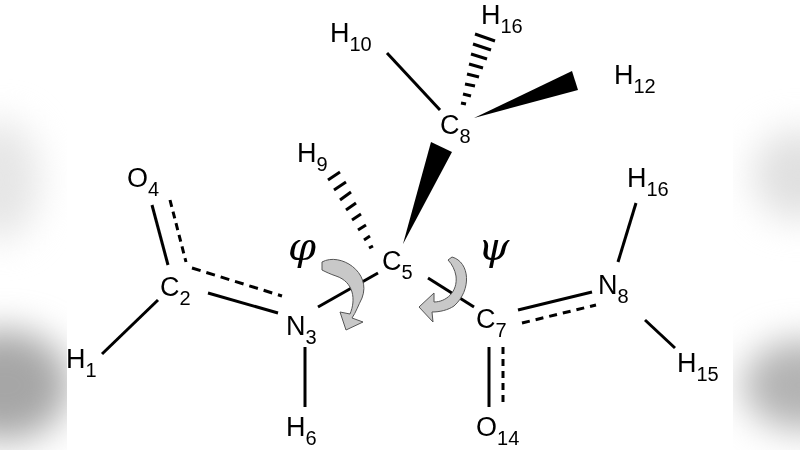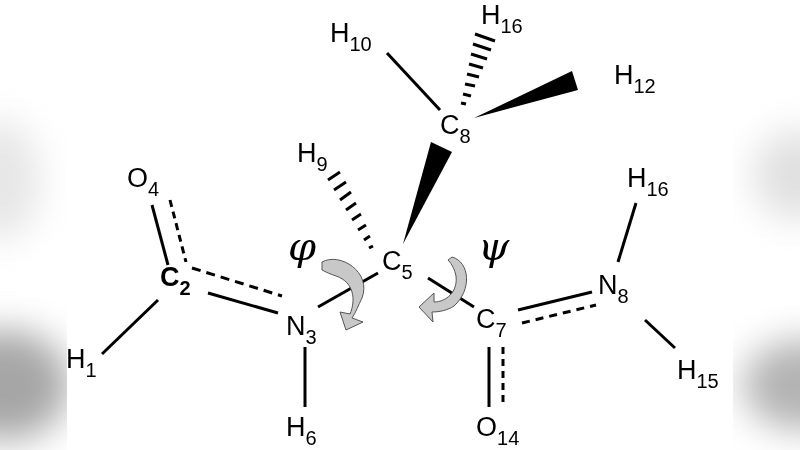--- a/index.html
+++ b/index.html
@@ -112,20 +112,20 @@
 <div class="atom" style="left:330px; top:20px;"><span class="sym">H</span><span class="sub">10</span></div>
 <div class="atom" style="left:481px; top:2px;"><span class="sym">H</span><span class="sub">16</span></div>
 <div class="atom" style="left:614px; top:62px;"><span class="sym">H</span><span class="sub">12</span></div>
 <div class="atom" style="left:440px; top:112px;"><span class="sym">C</span><span class="sub">8</span></div>
 <div class="atom" style="left:297px; top:140px;text-align:right;"><span class="sym">H</span><span class="sub">9</span></div>
 <div class="atom" style="left:127px; top:165px;"><span class="sym">O</span><span class="sub">4</span></div>
 <div class="atom" style="left:627px; top:165px;"><span class="sym">H</span><span class="sub">16</span></div>
 <div class="greek" style="left:288px; top:226px;">φ</div>
 <div class="greek" style="left:478px; top:226px;">ψ</div>
 <div class="atom" style="left:382px; top:248px;"><span class="sym">C</span><span class="sub">5</span></div>
-<div class="atom" style="left:160px; top:264px;font-weight:bold;"><span class="sym">C</span><span class="sub">2</span></div>
+<div class="atom" style="left:160px; top:274px;"><span class="sym">C</span><span class="sub">2</span></div>
 <div class="atom" style="left:598px; top:272px;"><span class="sym">N</span><span class="sub">8</span></div>
 <div class="atom" style="left:286px; top:313px;"><span class="sym">N</span><span class="sub">3</span></div>
 <div class="atom" style="left:476px; top:306px;text-align:center;"><span class="sym">C</span><span class="sub">7</span></div>
 <div class="atom" style="left:66px; top:346px;"><span class="sym">H</span><span class="sub">1</span></div>
-<div class="atom" style="left:677px; top:350px;margin-top:7px;"><span class="sym">H</span><span class="sub">15</span></div>
+<div class="atom" style="left:677px; top:350px;"><span class="sym">H</span><span class="sub">15</span></div>
 <div class="atom" style="left:286px; top:414px;"><span class="sym">H</span><span class="sub">6</span></div>
 <div class="atom" style="left:476px; top:414px;"><span class="sym">O</span><span class="sub">14</span></div>
 
 </body></html>

